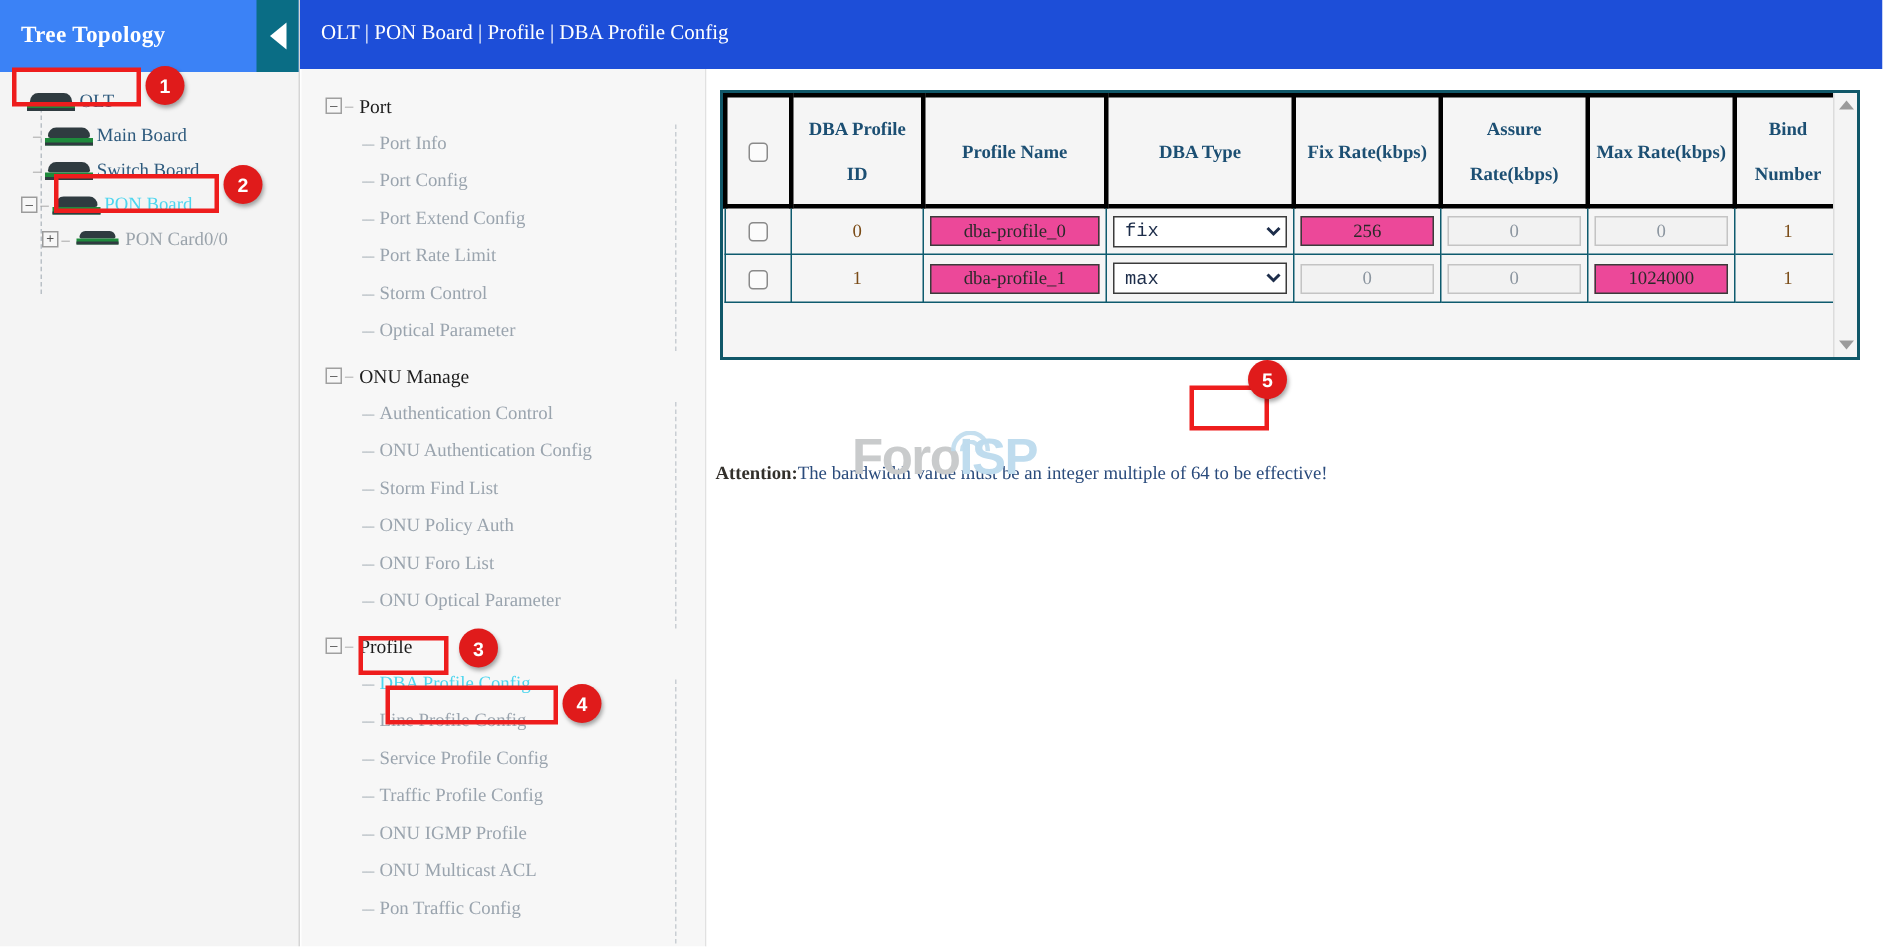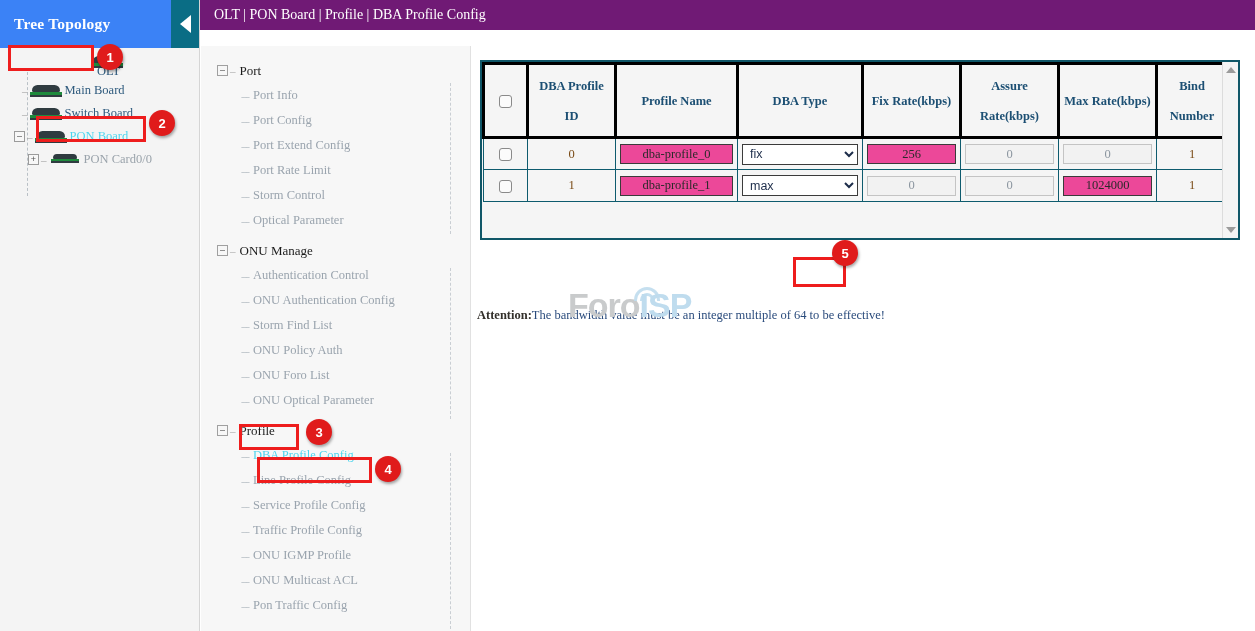--- a/index.html
+++ b/index.html
@@ -57,22 +57,22 @@
   }
   .board-ico .grn {
     position:absolute;left:0;top:7px;width:32px;height:5px;background:#1e8a3c;
     border-bottom:2px solid #2f3b40;
   }
   .board-ico.small .top { left:4px; width:24px; height:5px; }
   .board-ico.small .grn { left:2px; width:28px; height:4px; top:5px; }
 
   
   #topbar {
-    position:absolute; left:200px; top:0; width:1055px; height:30px;
-    background:#701a75; color:#ffffff;
+    position:absolute; left:200px; top:0; width:1055px; height:46px;
+    background:#1d4ed8; color:#ffffff;
     display:flex; align-items:center; padding-left:14px;
     font-size:14px;
   }
 
   
   #menu {
     position:absolute; left:201px; top:46px; width:270px; height:585px;
     background:#f7f7f7; border-right:1px solid #e1e1e1;
     padding-top:12px; overflow:hidden;
   }
@@ -119,21 +119,21 @@
     display:inline-block; vertical-align:middle; cursor:pointer;
   }
   .txtin {
     width:100%; height:20px; font-size:12.5px; text-align:center;
     border:1px solid #3b3b3b; background:#ec4899; color:#2a2a2a;
     font-family:"Liberation Serif", serif;
   }
   .txtin.dis { border:1px solid #c4c4c4; background:#f2f2f2; color:#8c96a0; }
   select.sel {
     width:100%; height:21px; font-size:12.5px; border:1px solid #3b3b3b;
-    background:#ffffff; color:#1d2d4a; font-family:Liberation Sans, sans-serif;
+    background:#ffffff; color:#1d2d4a; font-family:Liberation Mono, monospace;
     padding-left:3px;
   }
   #vscroll {
     position:absolute; right:0; top:0; width:16px; height:176px; background:#f4f4f4;
     border-left:1px solid #dcdcdc;
   }
   #vscroll .arw { width:100%; height:16px; display:flex; align-items:center; justify-content:center; cursor:pointer;}
   #vscroll .up { width:0;height:0;border-left:5px solid transparent;border-right:5px solid transparent;border-bottom:6px solid #9b9b9b;}
   #vscroll .dn { width:0;height:0;border-left:5px solid transparent;border-right:5px solid transparent;border-top:6px solid #9b9b9b;}
   #vscroll .trk { position:absolute; top:16px; bottom:16px; left:0; right:0; }
@@ -187,21 +187,21 @@
     <span id="sidebar-title">Tree Topology</span>
     <div id="collapse-btn">
       <span class="tri"></span>
     </div>
   </div>
 
   <div id="tree">
 
     <div style="position:absolute;left:27px;top:24px;height:124px;border-left:1px dashed #b9c0c6;"></div>
 
-    <div class="tnode" style="padding-left:18px;flex-direction:column;">
+    <div class="tnode" style="padding-left:18px;">
       <span class="board-ico">
           <span class="top"></span>
           <span class="grn"></span>
         </span>
       <span class="lbl">OLT</span>
     </div>
 
     <div class="tnode" style="padding-left:22px;">
       <span class="dash">–</span>
       <span class="board-ico">

